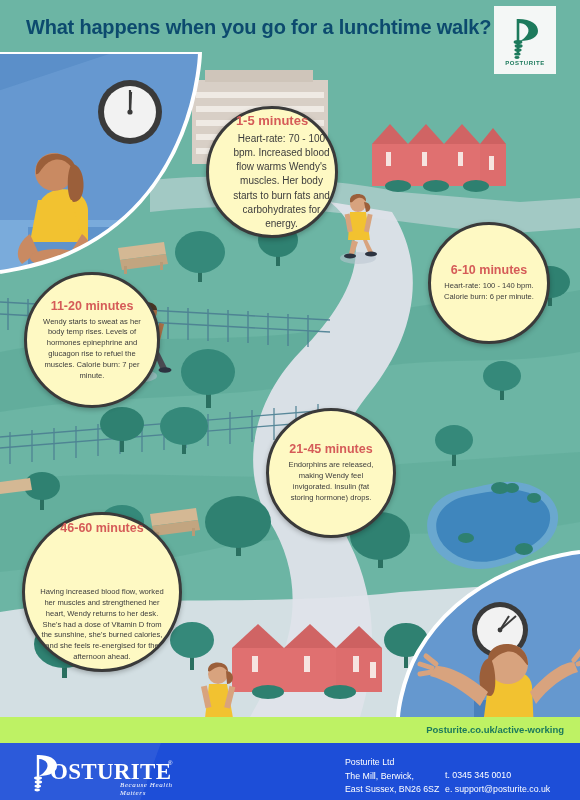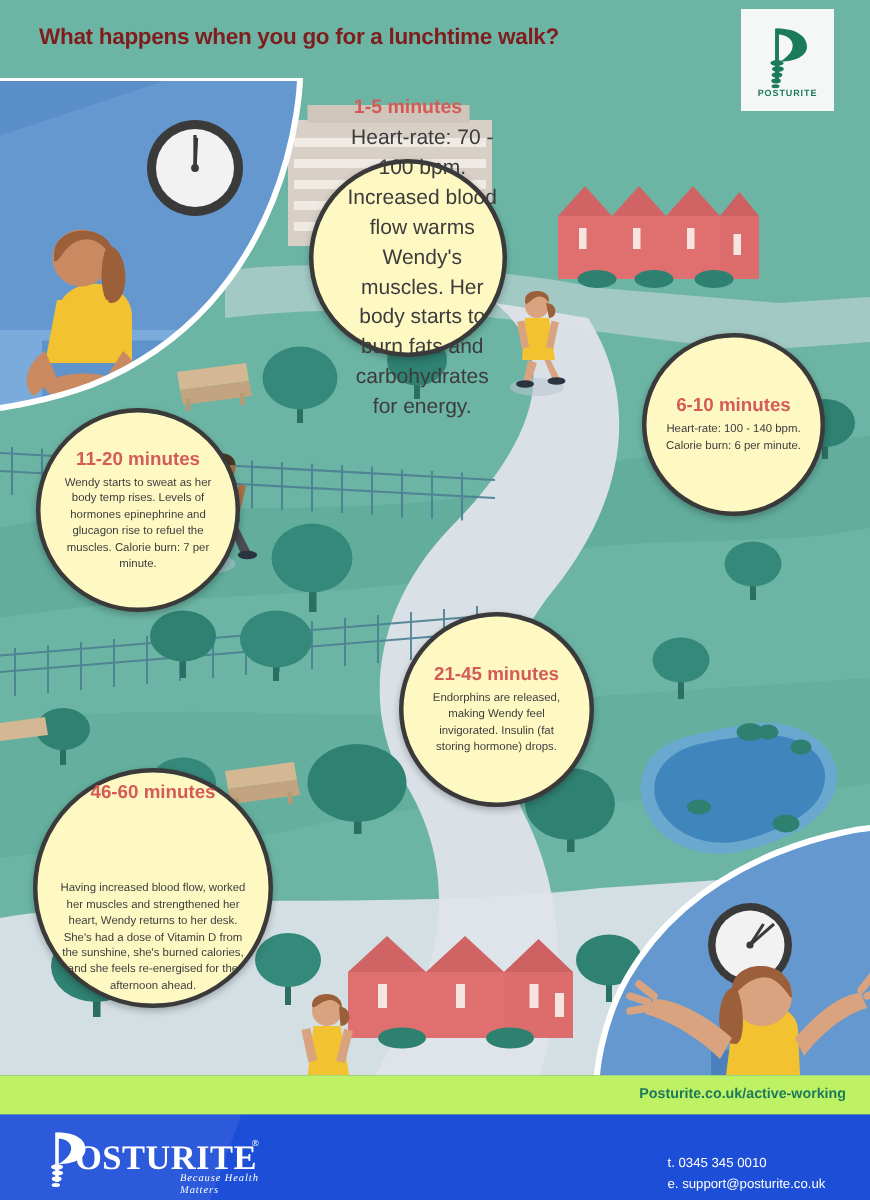--- a/index.html
+++ b/index.html
@@ -16,21 +16,21 @@
     overflow: hidden;
   }
 
   
   #header {
     position: absolute; left: 0; top: 0; width: 580px; height: 72px;
     z-index: 40;
   }
   #header-title {
     position: absolute; left: 26px; top: 16px;
-    font-size: 15px; font-weight: bold; color: #7f1d1d;
+    font-size: 20px; font-weight: bold; color: #0c4a6e;
     letter-spacing: -0.2px;
   }
   #logo-panel {
     position: absolute; left: 494px; top: 6px; width: 62px; height: 68px;
     background: #f4f7f6;
     display: flex; flex-direction: column;
     align-items: center; justify-content: center;
   }
   #logo-panel .logo-mark { width: 34px; height: 44px; }
   #logo-panel .logo-word {
@@ -59,21 +59,21 @@
     padding: 6px;
   }
   .callout .c-title {
     color: #d55b58; font-weight: bold;
     margin-bottom: 4px; white-space: nowrap;
   }
   .callout .c-body { color: #3c3c3c; }
 
   #callout-1 { left: 206px; top: 106px;  width: 132px; height: 132px; }
   #callout-1 .c-title { font-size: 13px; }
-  #callout-1 .c-body  { font-size: 14px; line-height: 1.42; width: 100px; margin-left: 19px; }
+  #callout-1 .c-body  { font-size: 10px; line-height: 1.42; width: 100px; margin-left: 19px; }
 
   #callout-2 { left: 428px; top: 222px;  width: 122px; height: 122px; }
   #callout-2 .c-title { font-size: 12.5px; }
   #callout-2 .c-body  { font-size: 7.6px; line-height: 1.42; width: 92px; }
 
   #callout-3 { left: 24px;  top: 272px;  width: 136px; height: 136px; }
   #callout-3 .c-title { font-size: 12.5px; }
   #callout-3 .c-body  { font-size: 7.6px; line-height: 1.42; width: 104px; }
 
   #callout-4 { left: 266px; top: 408px;  width: 130px; height: 130px; }
@@ -504,20 +504,25 @@
           <ellipse cx="10.4" cy="30" rx="3.7" ry="1.7"></ellipse>
           <ellipse cx="9.8" cy="34" rx="3.3" ry="1.6"></ellipse>
           <ellipse cx="9.2" cy="38" rx="2.8" ry="1.4"></ellipse>
         </g>
       </svg>
       <div class="fl-word">OSTURITE</div>
       <div class="fl-reg">®</div>
       <div class="fl-tag">Because Health Matters</div>
     </div>
 
+    <div class="addr" id="addr-col">
+      <div>Posturite Ltd</div>
+      <div>The Mill, Berwick,</div>
+      <div>East Sussex, BN26 6SZ</div>
+    </div>
 
     <div class="addr" id="contact-col">
       <div>t.  0345 345 0010</div>
       <div>e. support@posturite.co.uk</div>
     </div>
   </div>
 
 </div>
 
 </body></html>

